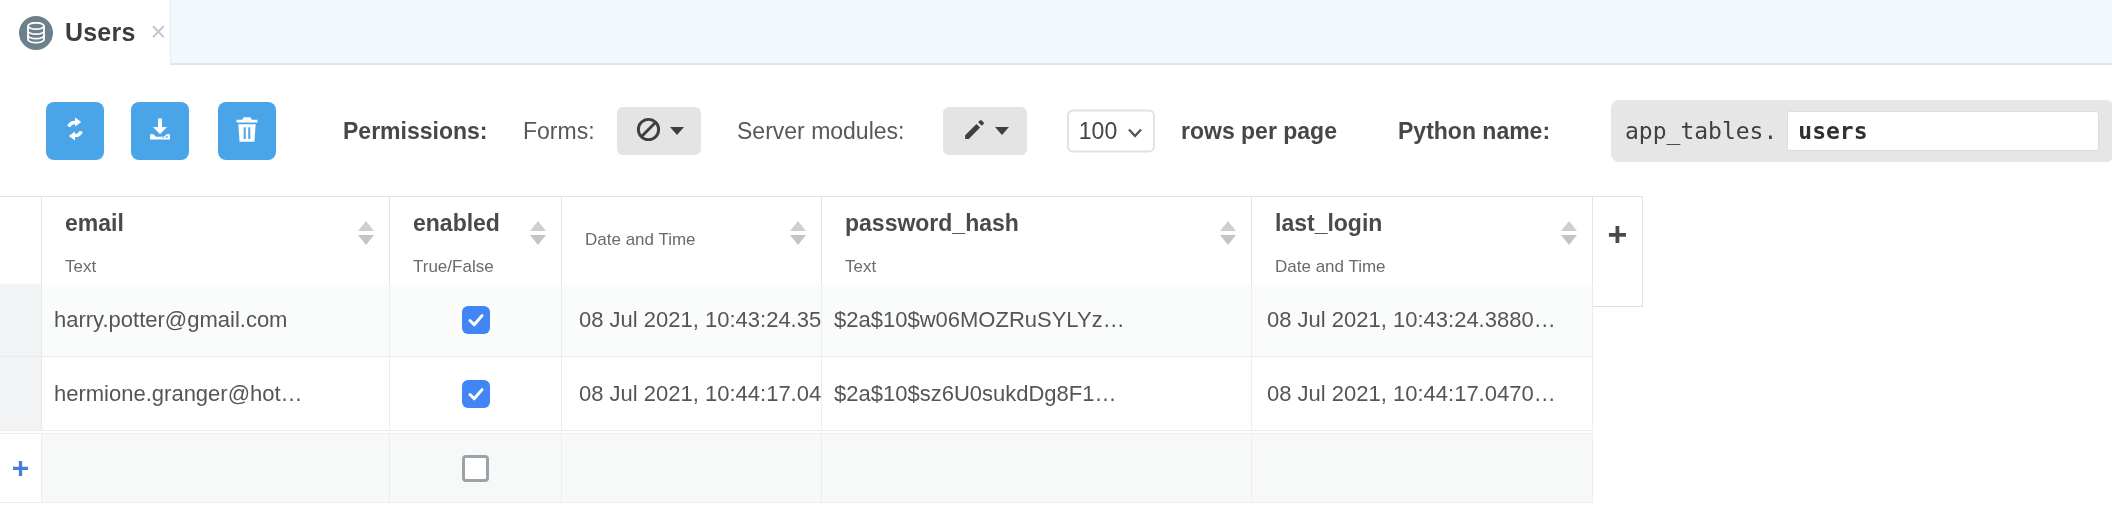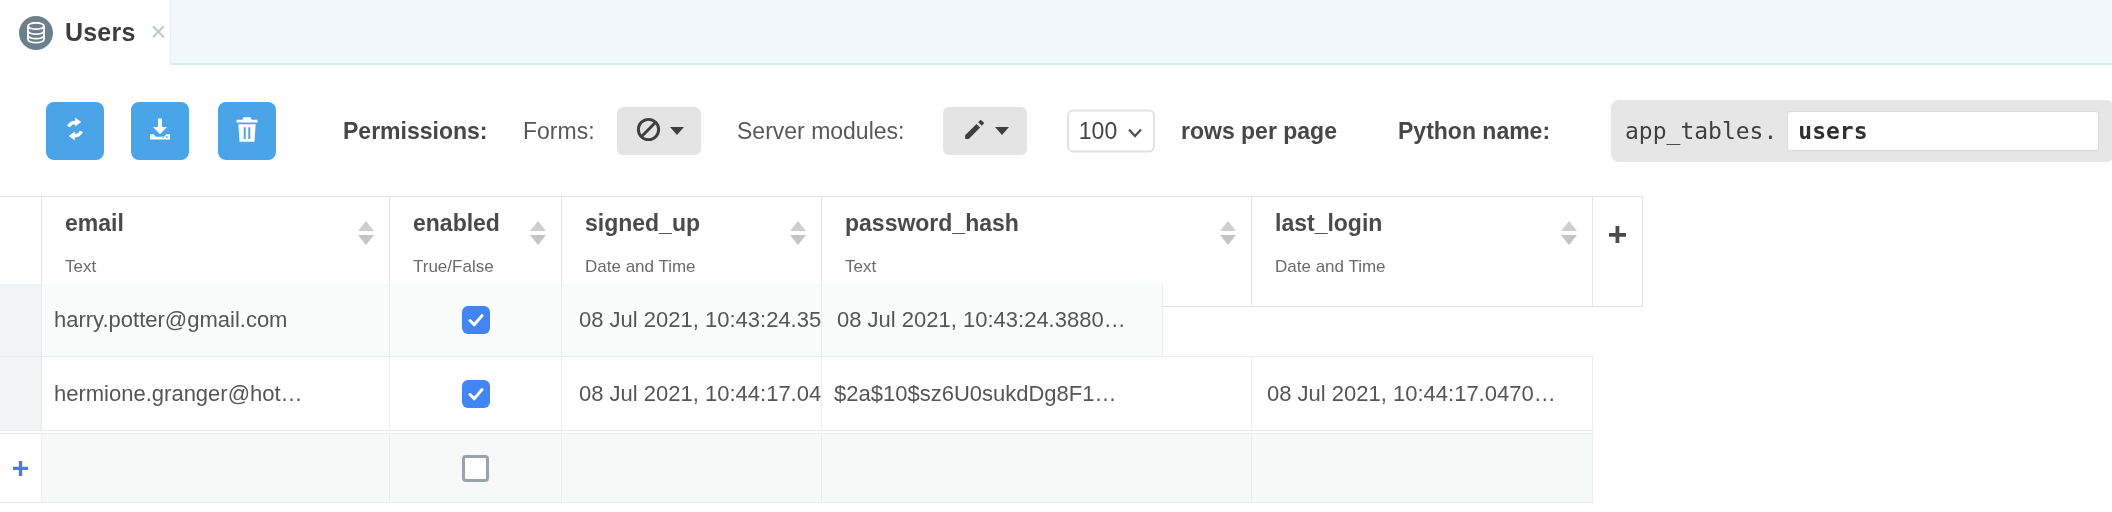--- a/index.html
+++ b/index.html
@@ -187,21 +187,20 @@
     <div class="th" style="width:172px">
       <div class="th-name">enabled</div>
       <div class="th-type">True/False</div>
       <div class="sorter">
         <span class="tri-up"></span>
           <span class="tri-dn"></span>
       </div>
     </div>
 
     <div class="th" style="width:260px">
-      <div class="th-name">signed_up</div>
       <div class="th-type">Date and Time</div>
       <div class="sorter">
         <span class="tri-up"></span>
           <span class="tri-dn"></span>
       </div>
     </div>
 
     <div class="th" style="width:430px">
       <div class="th-name">password_hash</div>
       <div class="th-type">Text</div>
@@ -227,20 +226,21 @@
     <div class="rgutter"></div>
     <div class="cell c-email">harry.potter@gmail.com</div>
     <div class="cell c-enabled">
       <span class="chk">
         <svg width="20" height="20" viewBox="0 0 20 20">
           <polyline points="4,10.5 8.2,14.8 16,5.6" fill="none" stroke="#fff" stroke-width="3" stroke-linecap="round" stroke-linejoin="round"></polyline>
         </svg>
       </span>
     </div>
     <div class="cell c-signed">08 Jul 2021, 10:43:24.3570…</div>
+    <div class="cell c-hash">$2a$10$w06MOZRuSYLYz…</div>
     <div class="cell c-last">08 Jul 2021, 10:43:24.3880…</div>
   </div>
 
   <div class="trow row2">
     <div class="rgutter"></div>
     <div class="cell c-email">hermione.granger@hot…</div>
     <div class="cell c-enabled">
       <span class="chk">
         <svg width="20" height="20" viewBox="0 0 20 20">
           <polyline points="4,10.5 8.2,14.8 16,5.6" fill="none" stroke="#fff" stroke-width="3" stroke-linecap="round" stroke-linejoin="round"></polyline>

